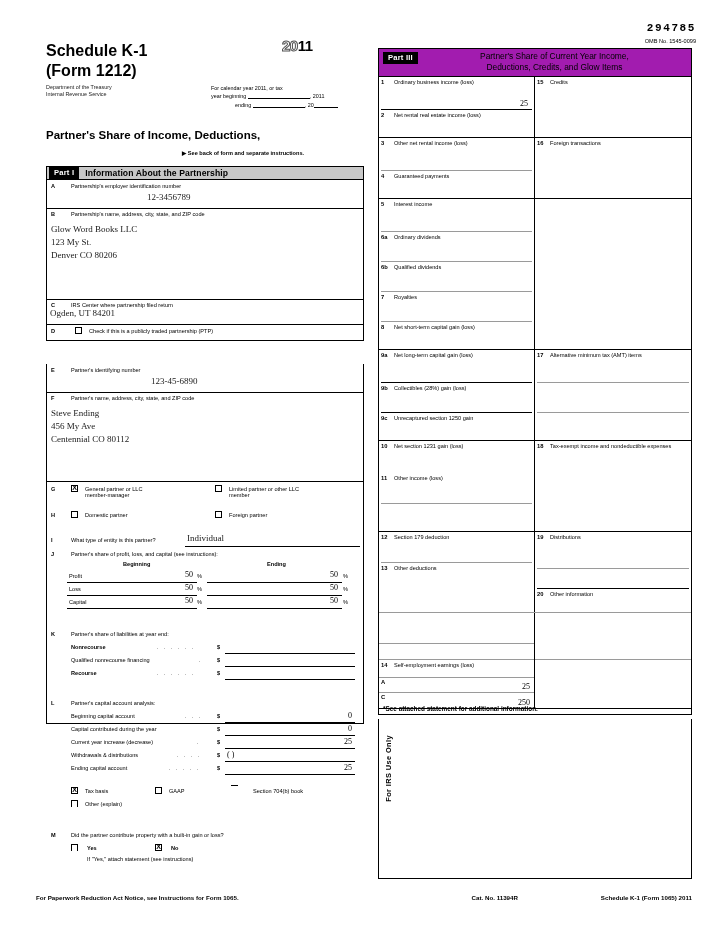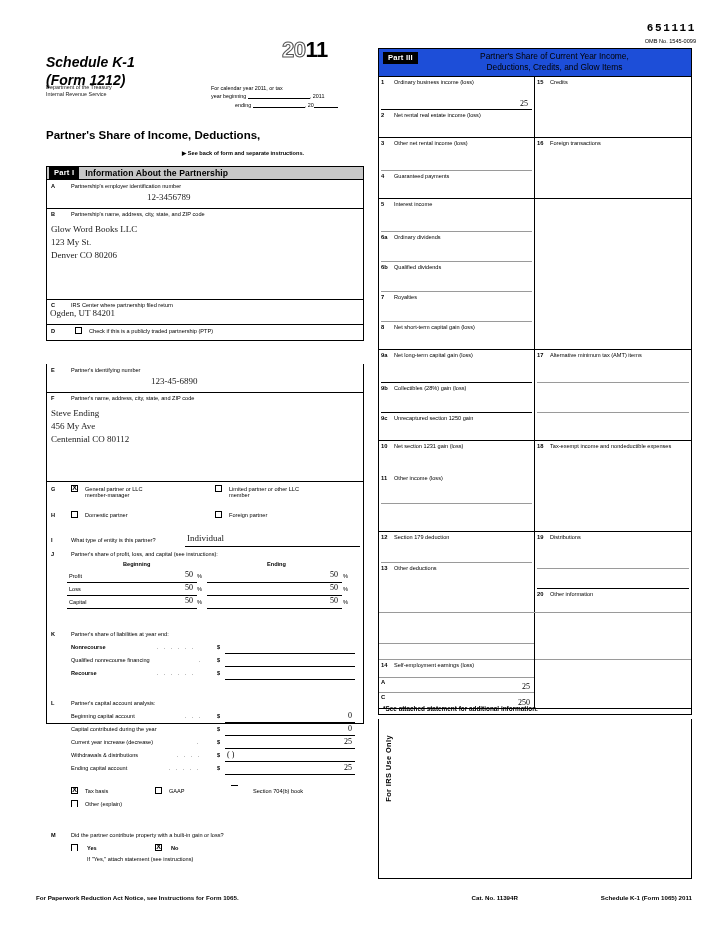--- a/index.html
+++ b/index.html
@@ -62,36 +62,35 @@
     font-weight: bold;
   }
   #omb {
     position: absolute;
     right: 24px; top: 38px;
     font-size: 5.6px;
   }
 
   #sched-title {
     position: absolute;
-    left: 46px; top: 54px;
-    font-size: 14px; font-weight: bold;
+    left: 46px; top: 41px;
+    font-size: 16px; font-weight: bold;
     line-height: 1.25;
-    font-style: italic;
   }
   #dept {
     position: absolute;
     left: 46px; top: 84px;
     font-size: 5.4px;
     line-height: 1.3;
     color: #222;
   }
   #year-big {
     position: absolute;
     left: 282px; top: 37px;
-    font-size: 22px;
+    font-size: 15px;
     font-weight: bold;
     letter-spacing: -0.5px;
   }
   #year-big .outline {
     color: #fff;
     -webkit-text-stroke: 1px #555;
     text-shadow: 0.4px 0.4px 0 #888;
   }
   #taxyear-block {
     position: absolute;
@@ -163,21 +162,21 @@
   .dots { letter-spacing: 2px; font-size: 5.4px; }
 
   
   #right-col {
     position: absolute;
     left: 378px; top: 48px;
     width: 314px;
     border: 1.4px solid #000;
   }
   #p3head {
-    background: #1d4ed8;
+    background: #a21caf;
     border-bottom: 1.2px solid #000;
     display: flex;
     align-items: flex-end;
     padding: 2px 0 3px 2px;
   }
   #p3head .ptxt {
     font-size: 8.4px;
     font-weight: normal;
     text-align: center;
     flex: 1;
@@ -253,21 +252,21 @@
     font-size: 6.2px;
     font-weight: bold;
   }
   #footer .mid { margin-left: 150px; }
 </style>
 </head>
 <body>
 
 <div class="page">
 
-  <div id="form-id">651111</div>
+  <div id="form-id">294785</div>
   <div id="omb">OMB No. 1545-0099</div>
 
   <div id="sched-title">
     <div>Schedule K-1</div>
     <div>(Form 1212)</div>
   </div>
 
   <div id="dept">
     <div>Department of the Treasury</div>
     <div>Internal Revenue Service</div>

